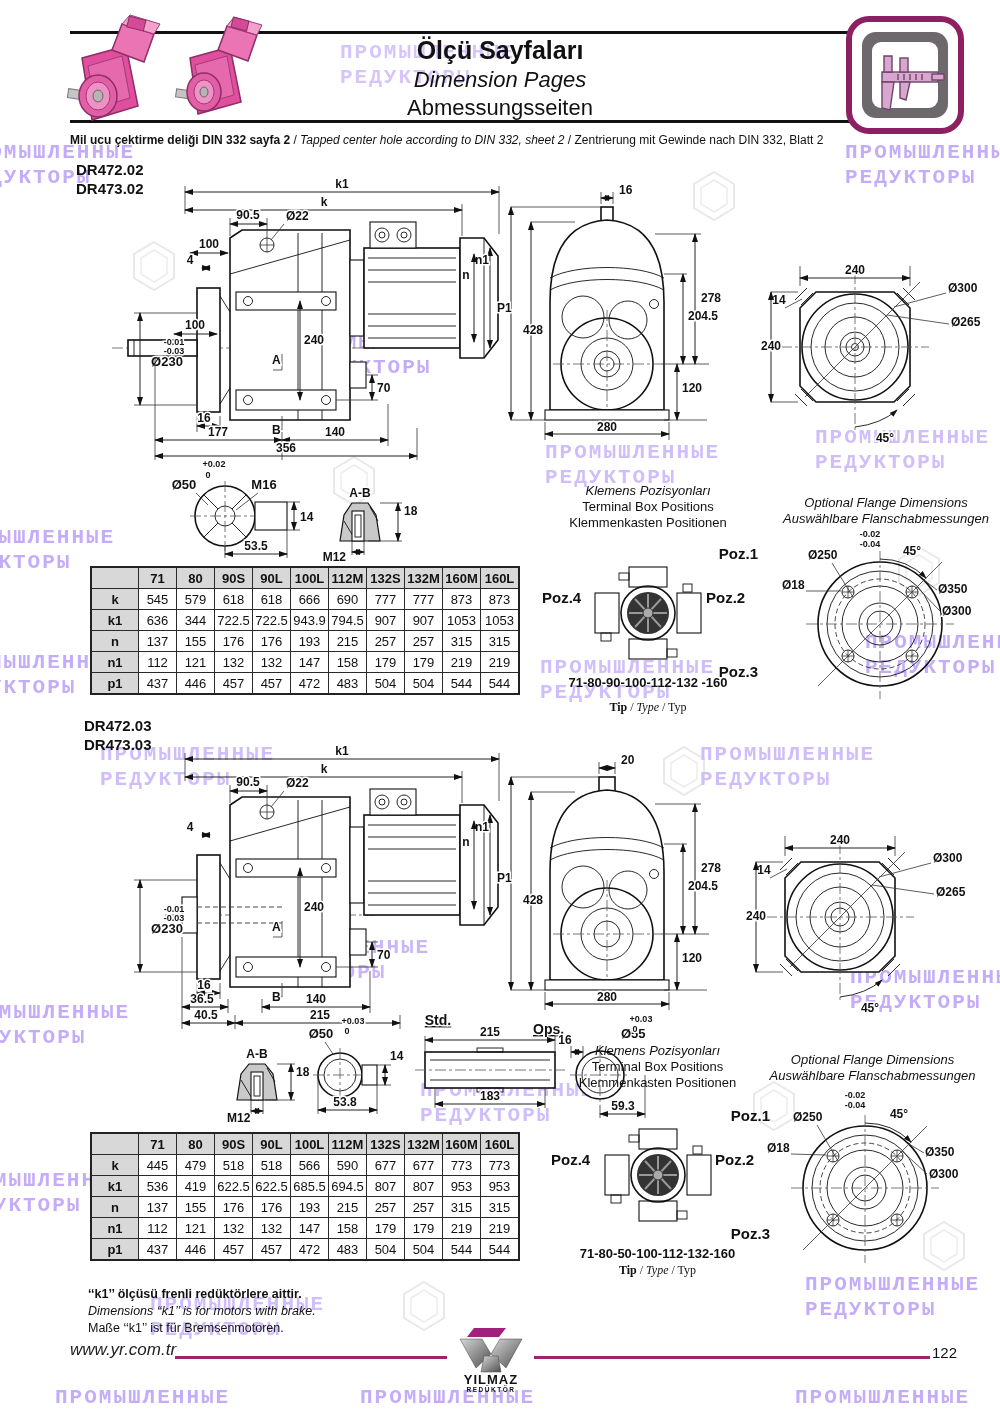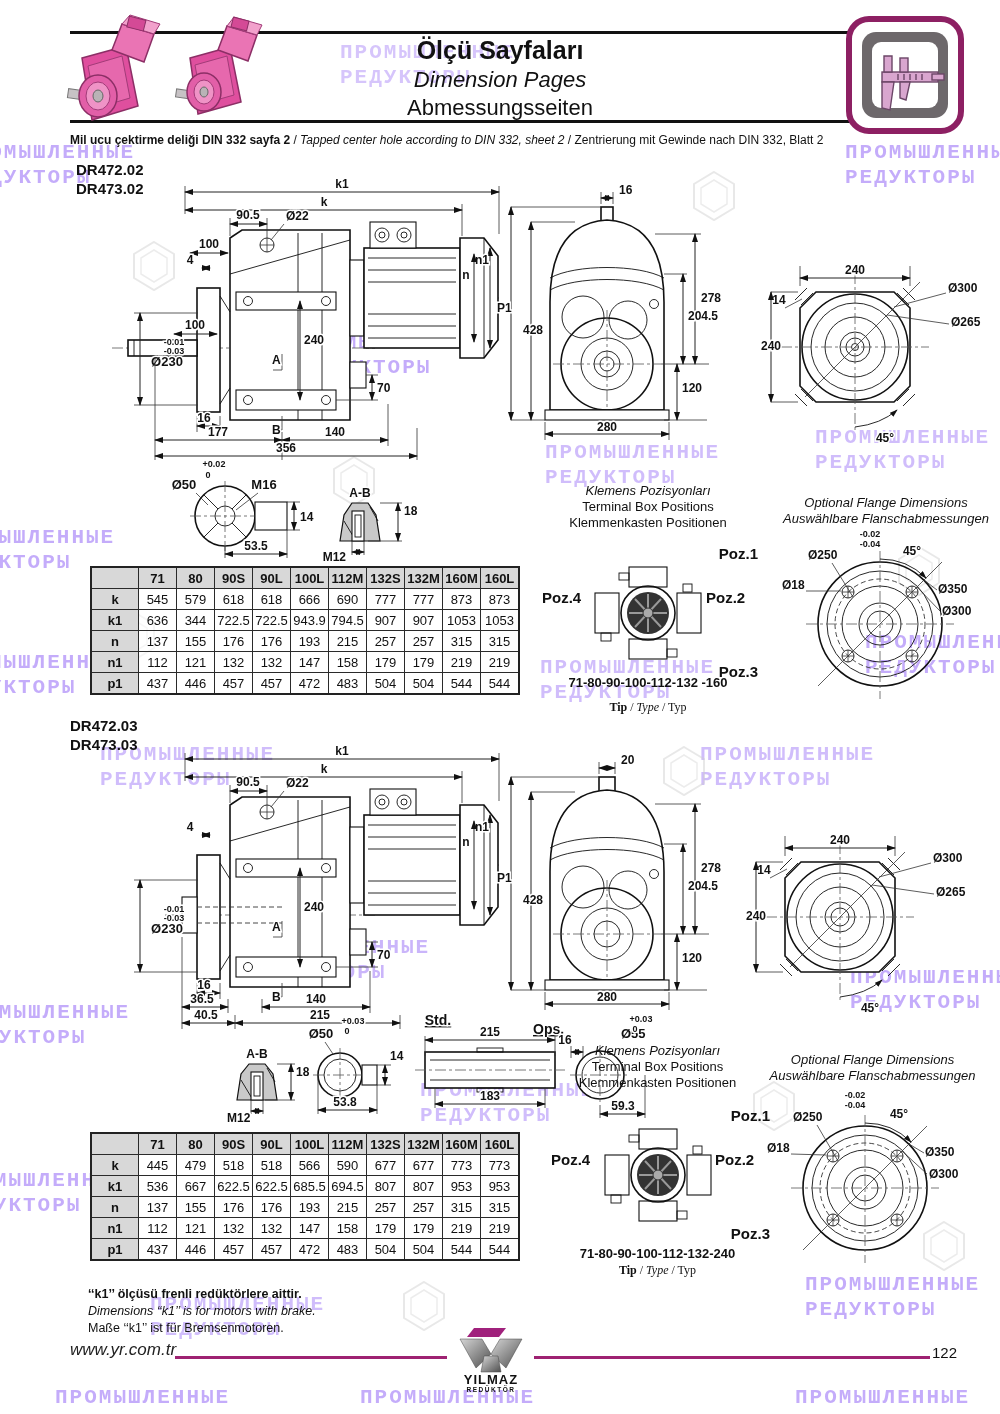--- a/index.html
+++ b/index.html
@@ -599,21 +599,21 @@
       <text class="dt dts" x="2" y="60">Ø18</text>
       <line class="ext" x1="26" y1="62" x2="61" y2="62"></line>
       <text class="dt dts" x="158" y="64">Ø350</text>
       <line class="ext" x1="144" y1="51" x2="157" y2="61"></line>
       <text class="dt dts" x="162" y="86">Ø300</text>
       <line class="ext" x1="137" y1="58" x2="160" y2="82"></line>
     </g>
   </svg>
 </div>
 
-<div class="models" style="left:70px;top:716px">
+<div class="models" style="left:84px;top:716px">
   <div>DR472.03</div>
   <div>DR473.03</div>
 </div>
 
 <svg class="abs" style="left:70px;top:745px;z-index:3" width="430" height="300">
   <g>
     <line class="cl" x1="95" y1="170" x2="305" y2="170"></line>
     <line class="cl" x1="278" y1="120" x2="429" y2="120"></line>
     <path class="ol" d="M160,242 L160,60 L172,52 L280,52 L280,242 Z"></path>
     <line class="o2" x1="160" y1="96" x2="280" y2="62"></line>
@@ -846,21 +846,21 @@
           <td>566</td>
           <td>590</td>
           <td>677</td>
           <td>677</td>
           <td>773</td>
           <td>773</td>
         </tr>
         <tr>
           <th>k1</th>
           <td>536</td>
-          <td>667</td>
+          <td>419</td>
           <td>622.5</td>
           <td>622.5</td>
           <td>685.5</td>
           <td>694.5</td>
           <td>807</td>
           <td>807</td>
           <td>953</td>
           <td>953</td>
         </tr>
         <tr>
@@ -920,21 +920,21 @@
     <rect class="o15" x="2" y="28" width="24" height="40"></rect>
         <rect class="o2" x="8" y="68" width="10" height="8"></rect>
     <circle class="o1" cx="55" cy="48" r="27" fill="#fff"></circle>
     <circle cx="55" cy="48" r="21" fill="#333"></circle>
     <path d="M55,48 L55,29 M55,48 L68,34 M55,48 L74,48 M55,48 L68,62 M55,48 L55,67 M55,48 L42,62 M55,48 L36,48 M55,48 L42,34" stroke="#999" stroke-width="2"></path>
     <circle cx="55" cy="48" r="5" fill="#aaa" stroke="#333"></circle>
   </svg>
   <div class="poz" style="left:170px;top:108px">Poz.2</div>
   <div class="poz" style="left:6px;top:108px">Poz.4</div>
   <div class="pozc" style="top:182px">Poz.3</div>
-  <div class="types" style="top:203px">71-80-90-100-112-132-240</div>
+  <div class="types" style="top:203px">71-80-50-100-112-132-160</div>
   <div class="tipline" style="top:220px"><span class="b">Tip</span><span> / </span><span class="i">Type</span><span> / </span><span>Typ</span></div>
 </div>
 
 <div class="blk" style="left:755px;top:1052px;width:235px;height:220px">
   <div class="h hi">Optional Flange Dimensions</div>
   <div class="h hi">Auswählbare Flanschabmessungen</div>
   <svg class="abs" style="left:10px;top:36px" width="215" height="184">
     <g>
       <circle class="o1" cx="100" cy="100" r="62"></circle>
       <circle class="o2" cx="100" cy="100" r="53"></circle>

